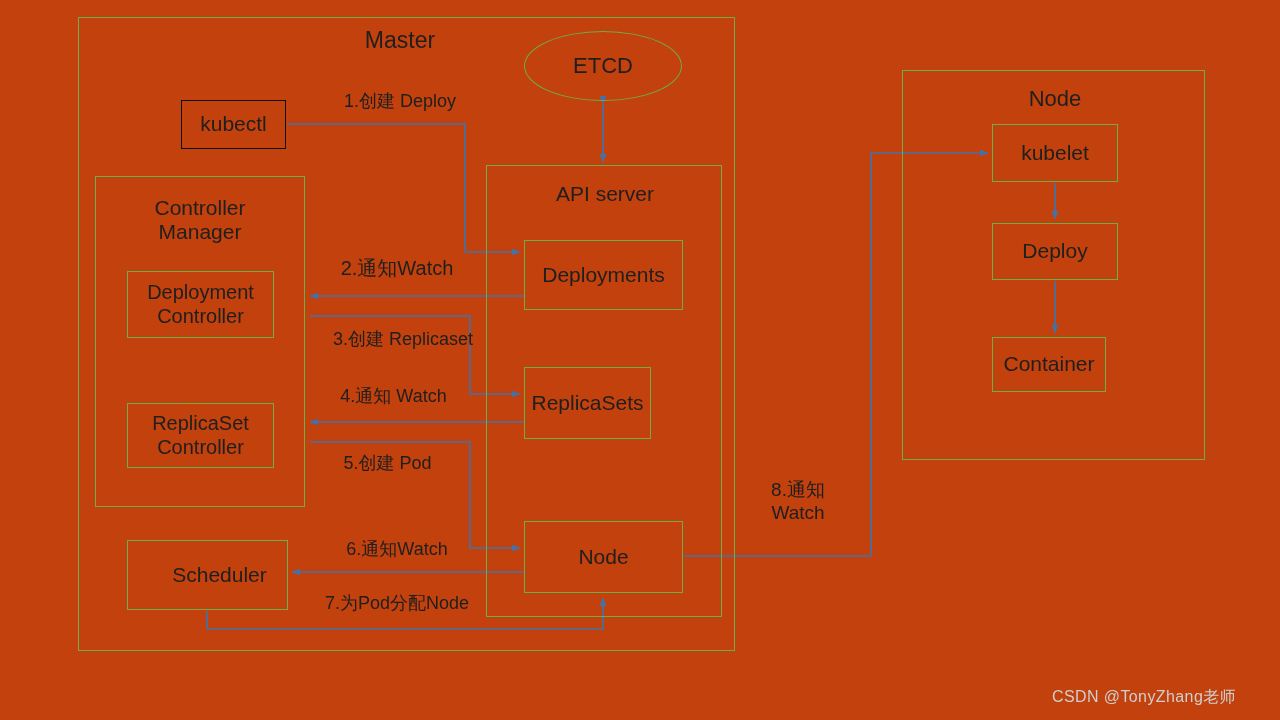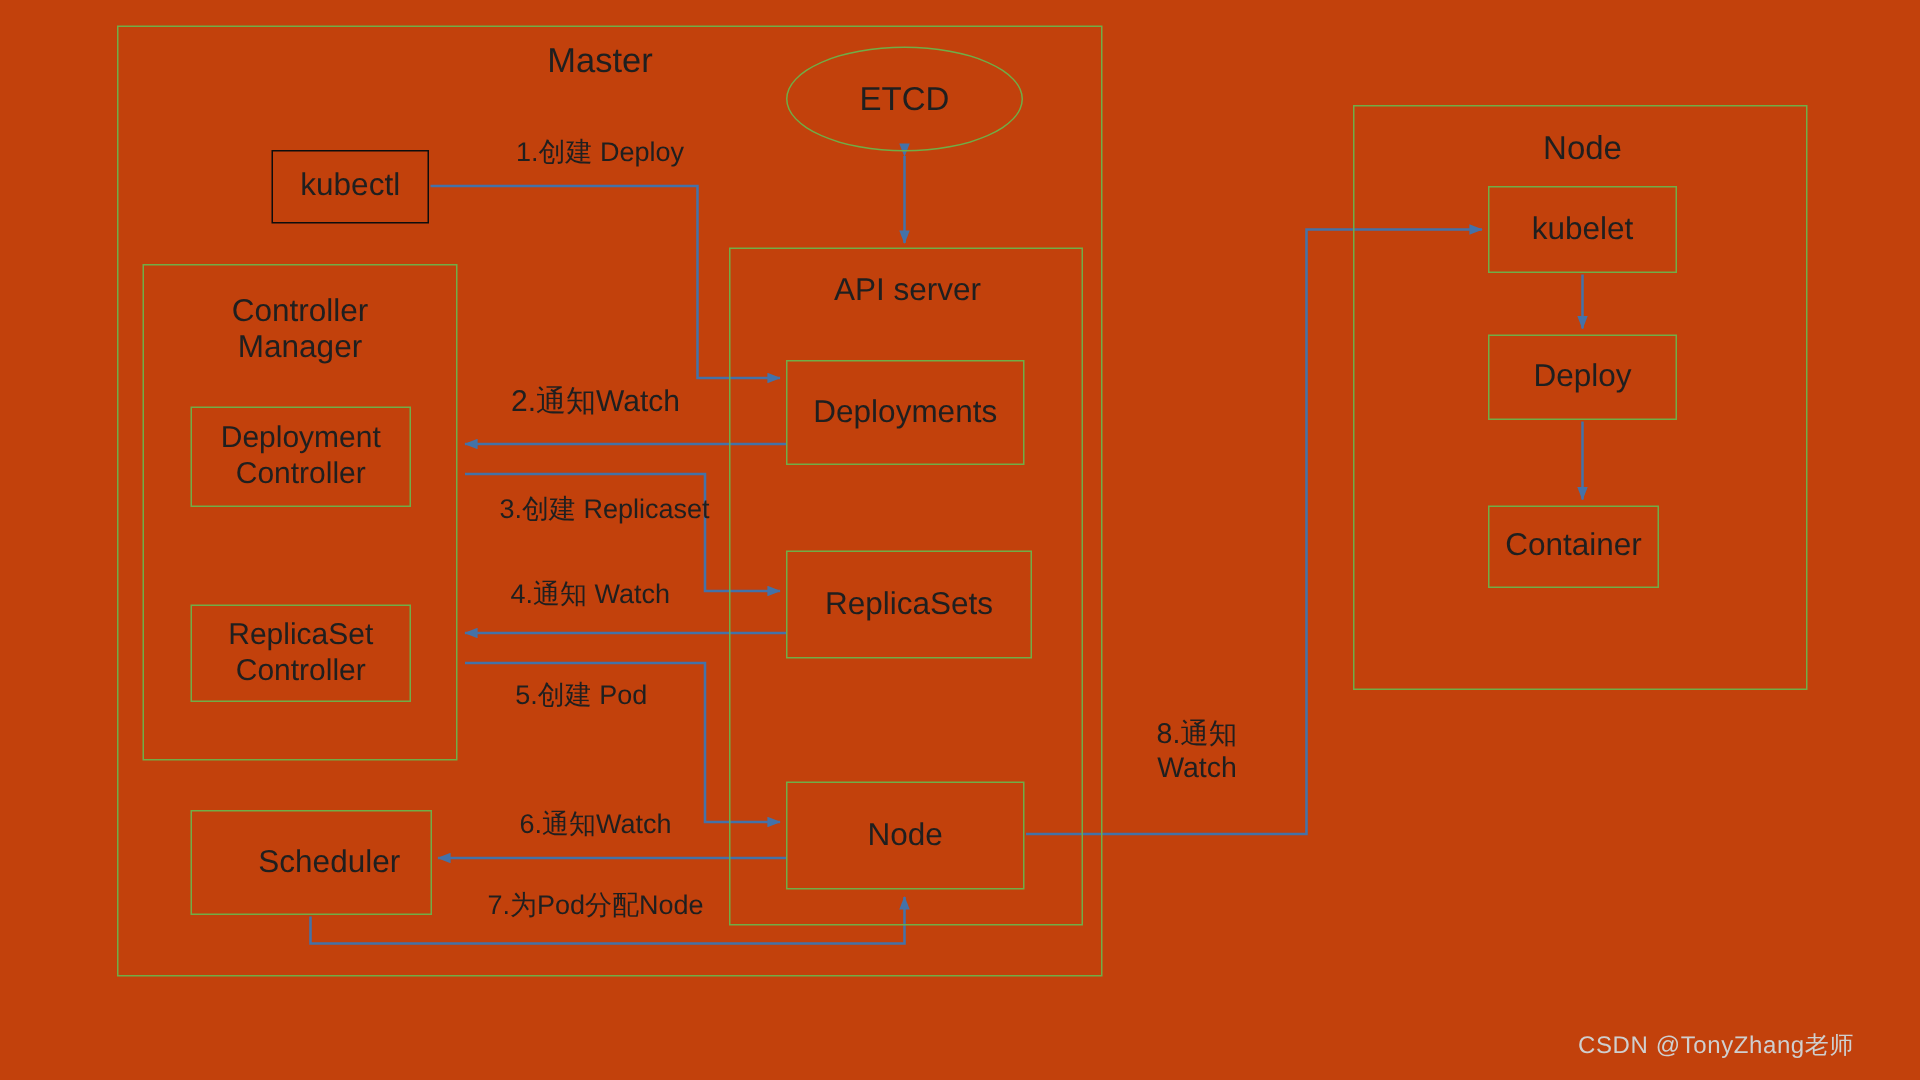--- a/index.html
+++ b/index.html
@@ -146,21 +146,21 @@
     <span>ETCD</span>
   </div>
 
   <div class="container-box" style="left:486px; top:165px; width:236px; height:452px;"></div>
   <div class="grp-title" style="left:500px; top:182px; width:210px; font-size:21px;">API server</div>
 
   <div class="box" style="left:524px; top:240px; width:159px; height:70px; font-size:21px;">
     <span>Deployments</span>
   </div>
 
-  <div class="box" style="left:524px; top:367px; width:164px; height:72px; font-size:21px;">
+  <div class="box" style="left:524px; top:367px; width:127px; height:72px; font-size:21px;">
     <span>ReplicaSets</span>
   </div>
 
   <div class="box" style="left:524px; top:521px; width:159px; height:72px; font-size:21px;">
     <span>Node</span>
   </div>
 
   <div class="container-box" style="left:902px; top:70px; width:303px; height:390px;"></div>
   <div class="grp-title" style="left:960px; top:86px; width:190px; font-size:22px;">Node</div>
 

